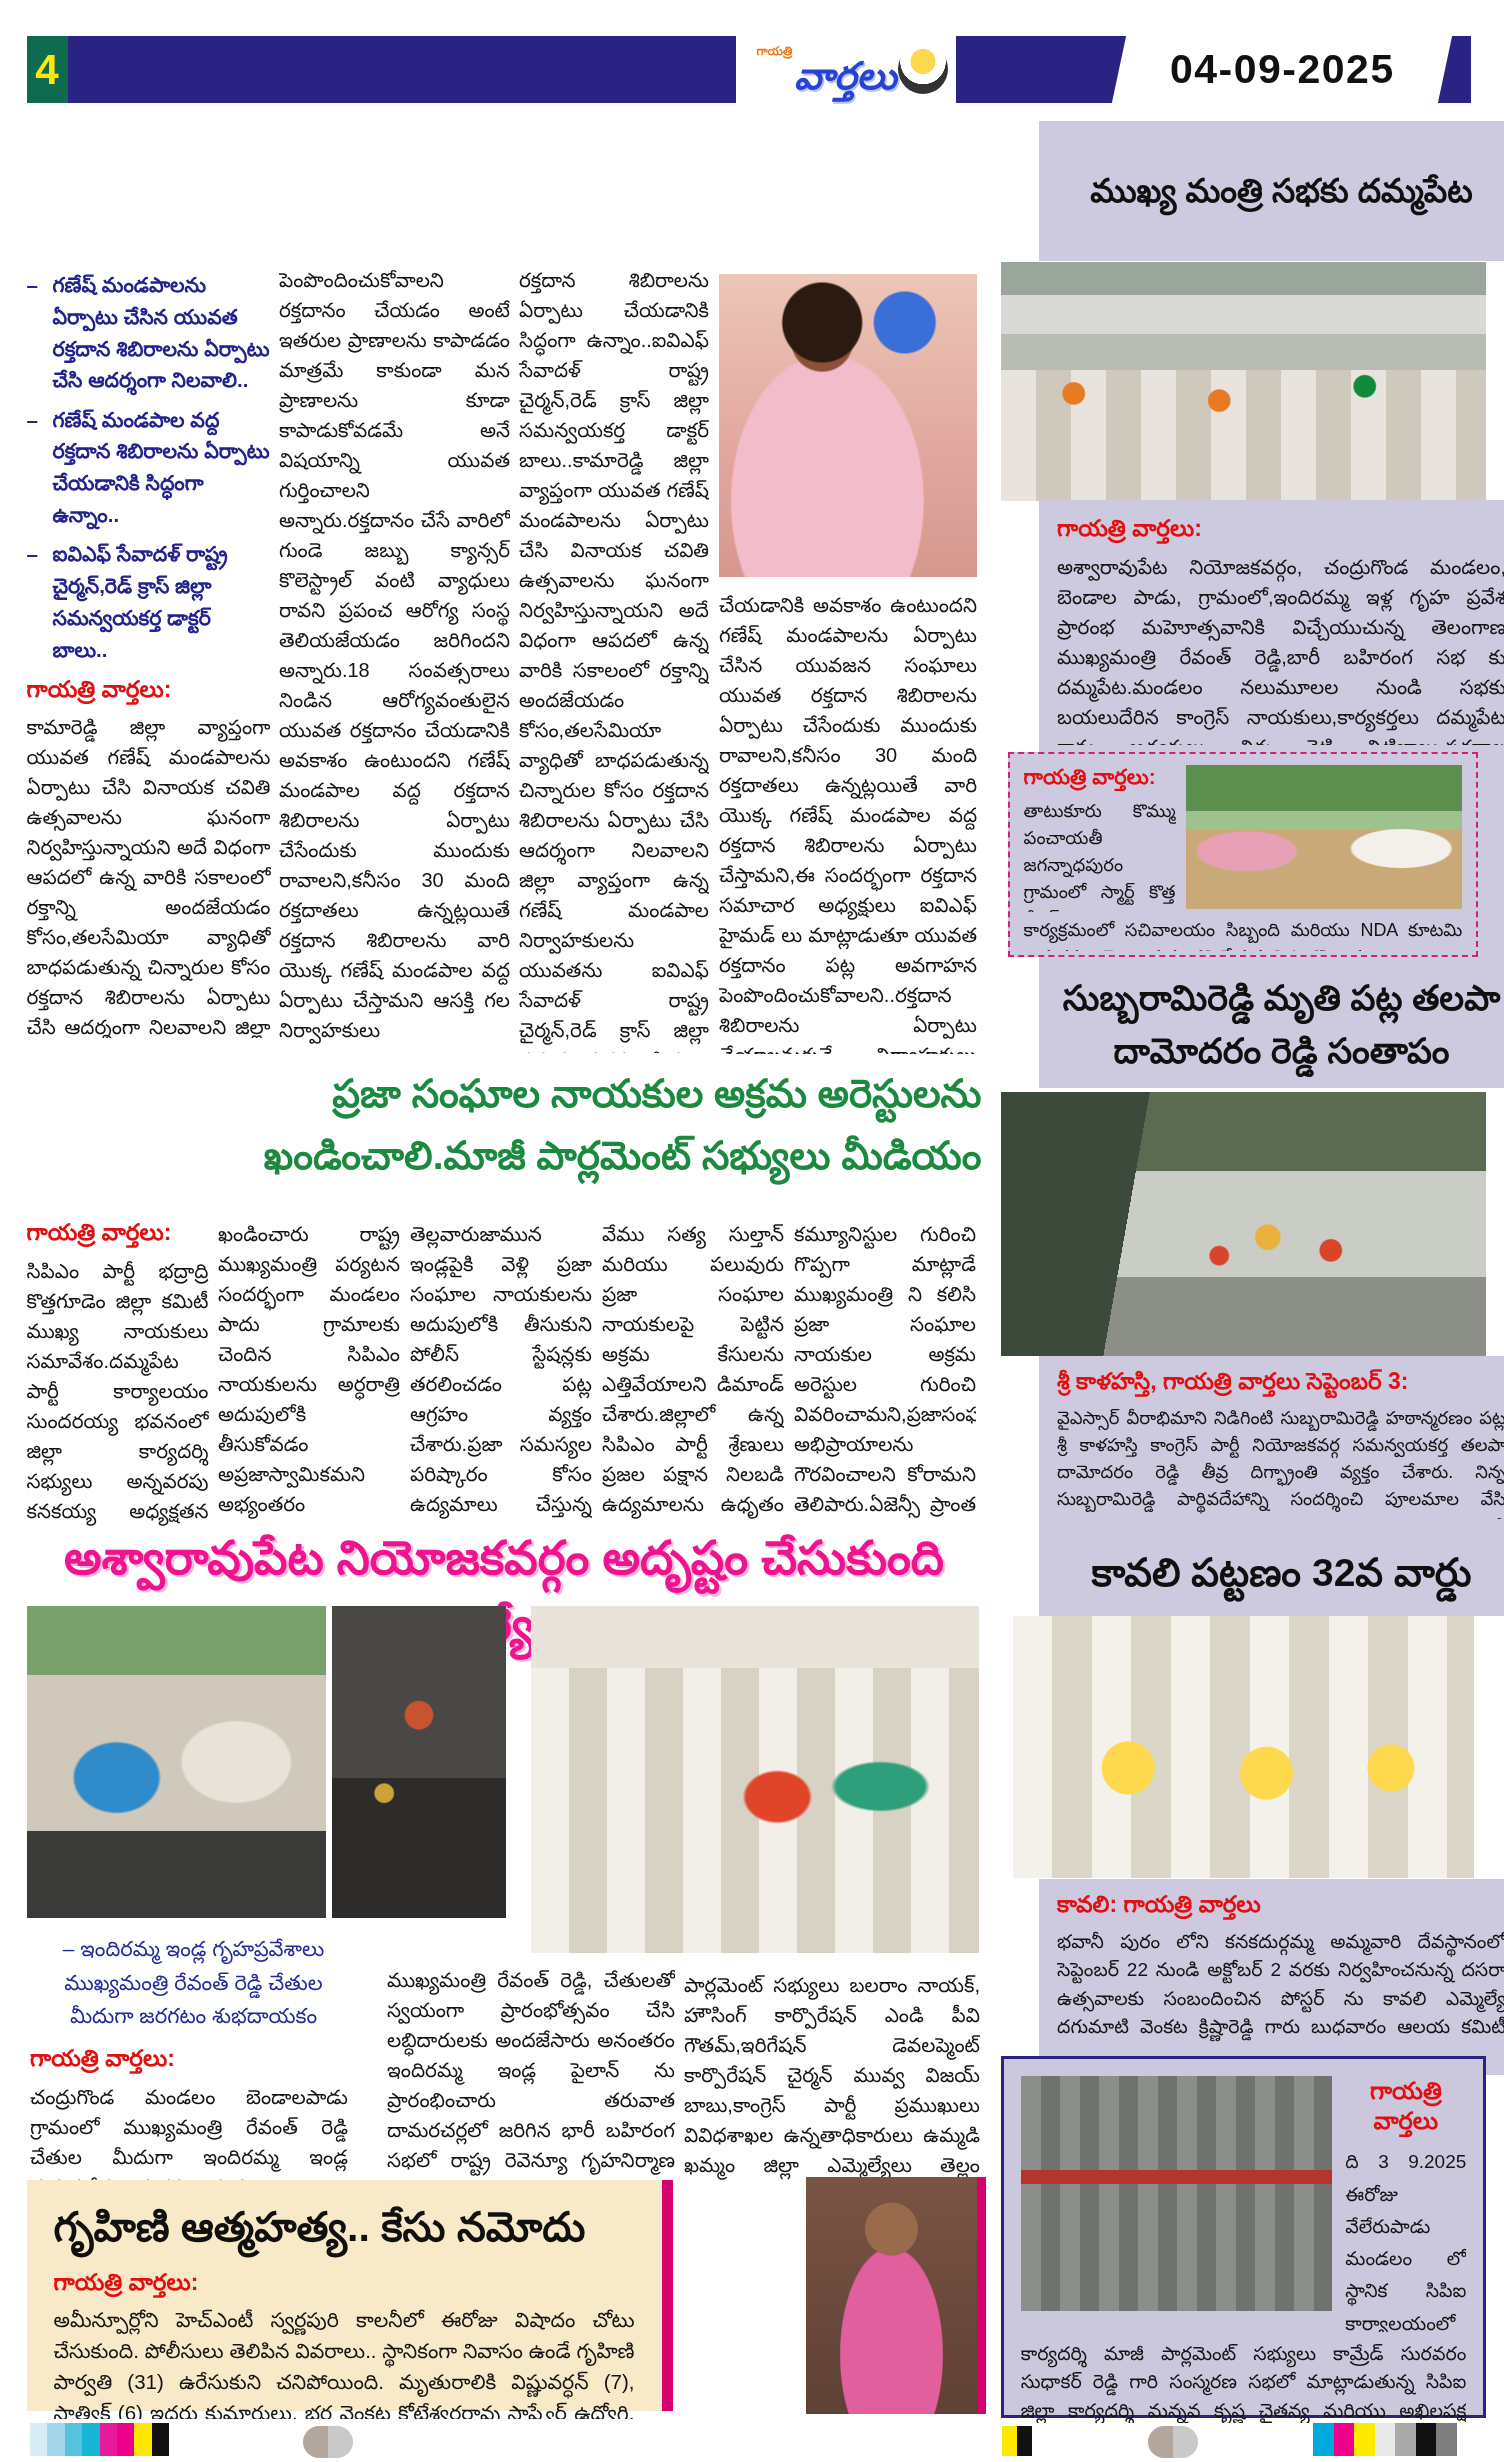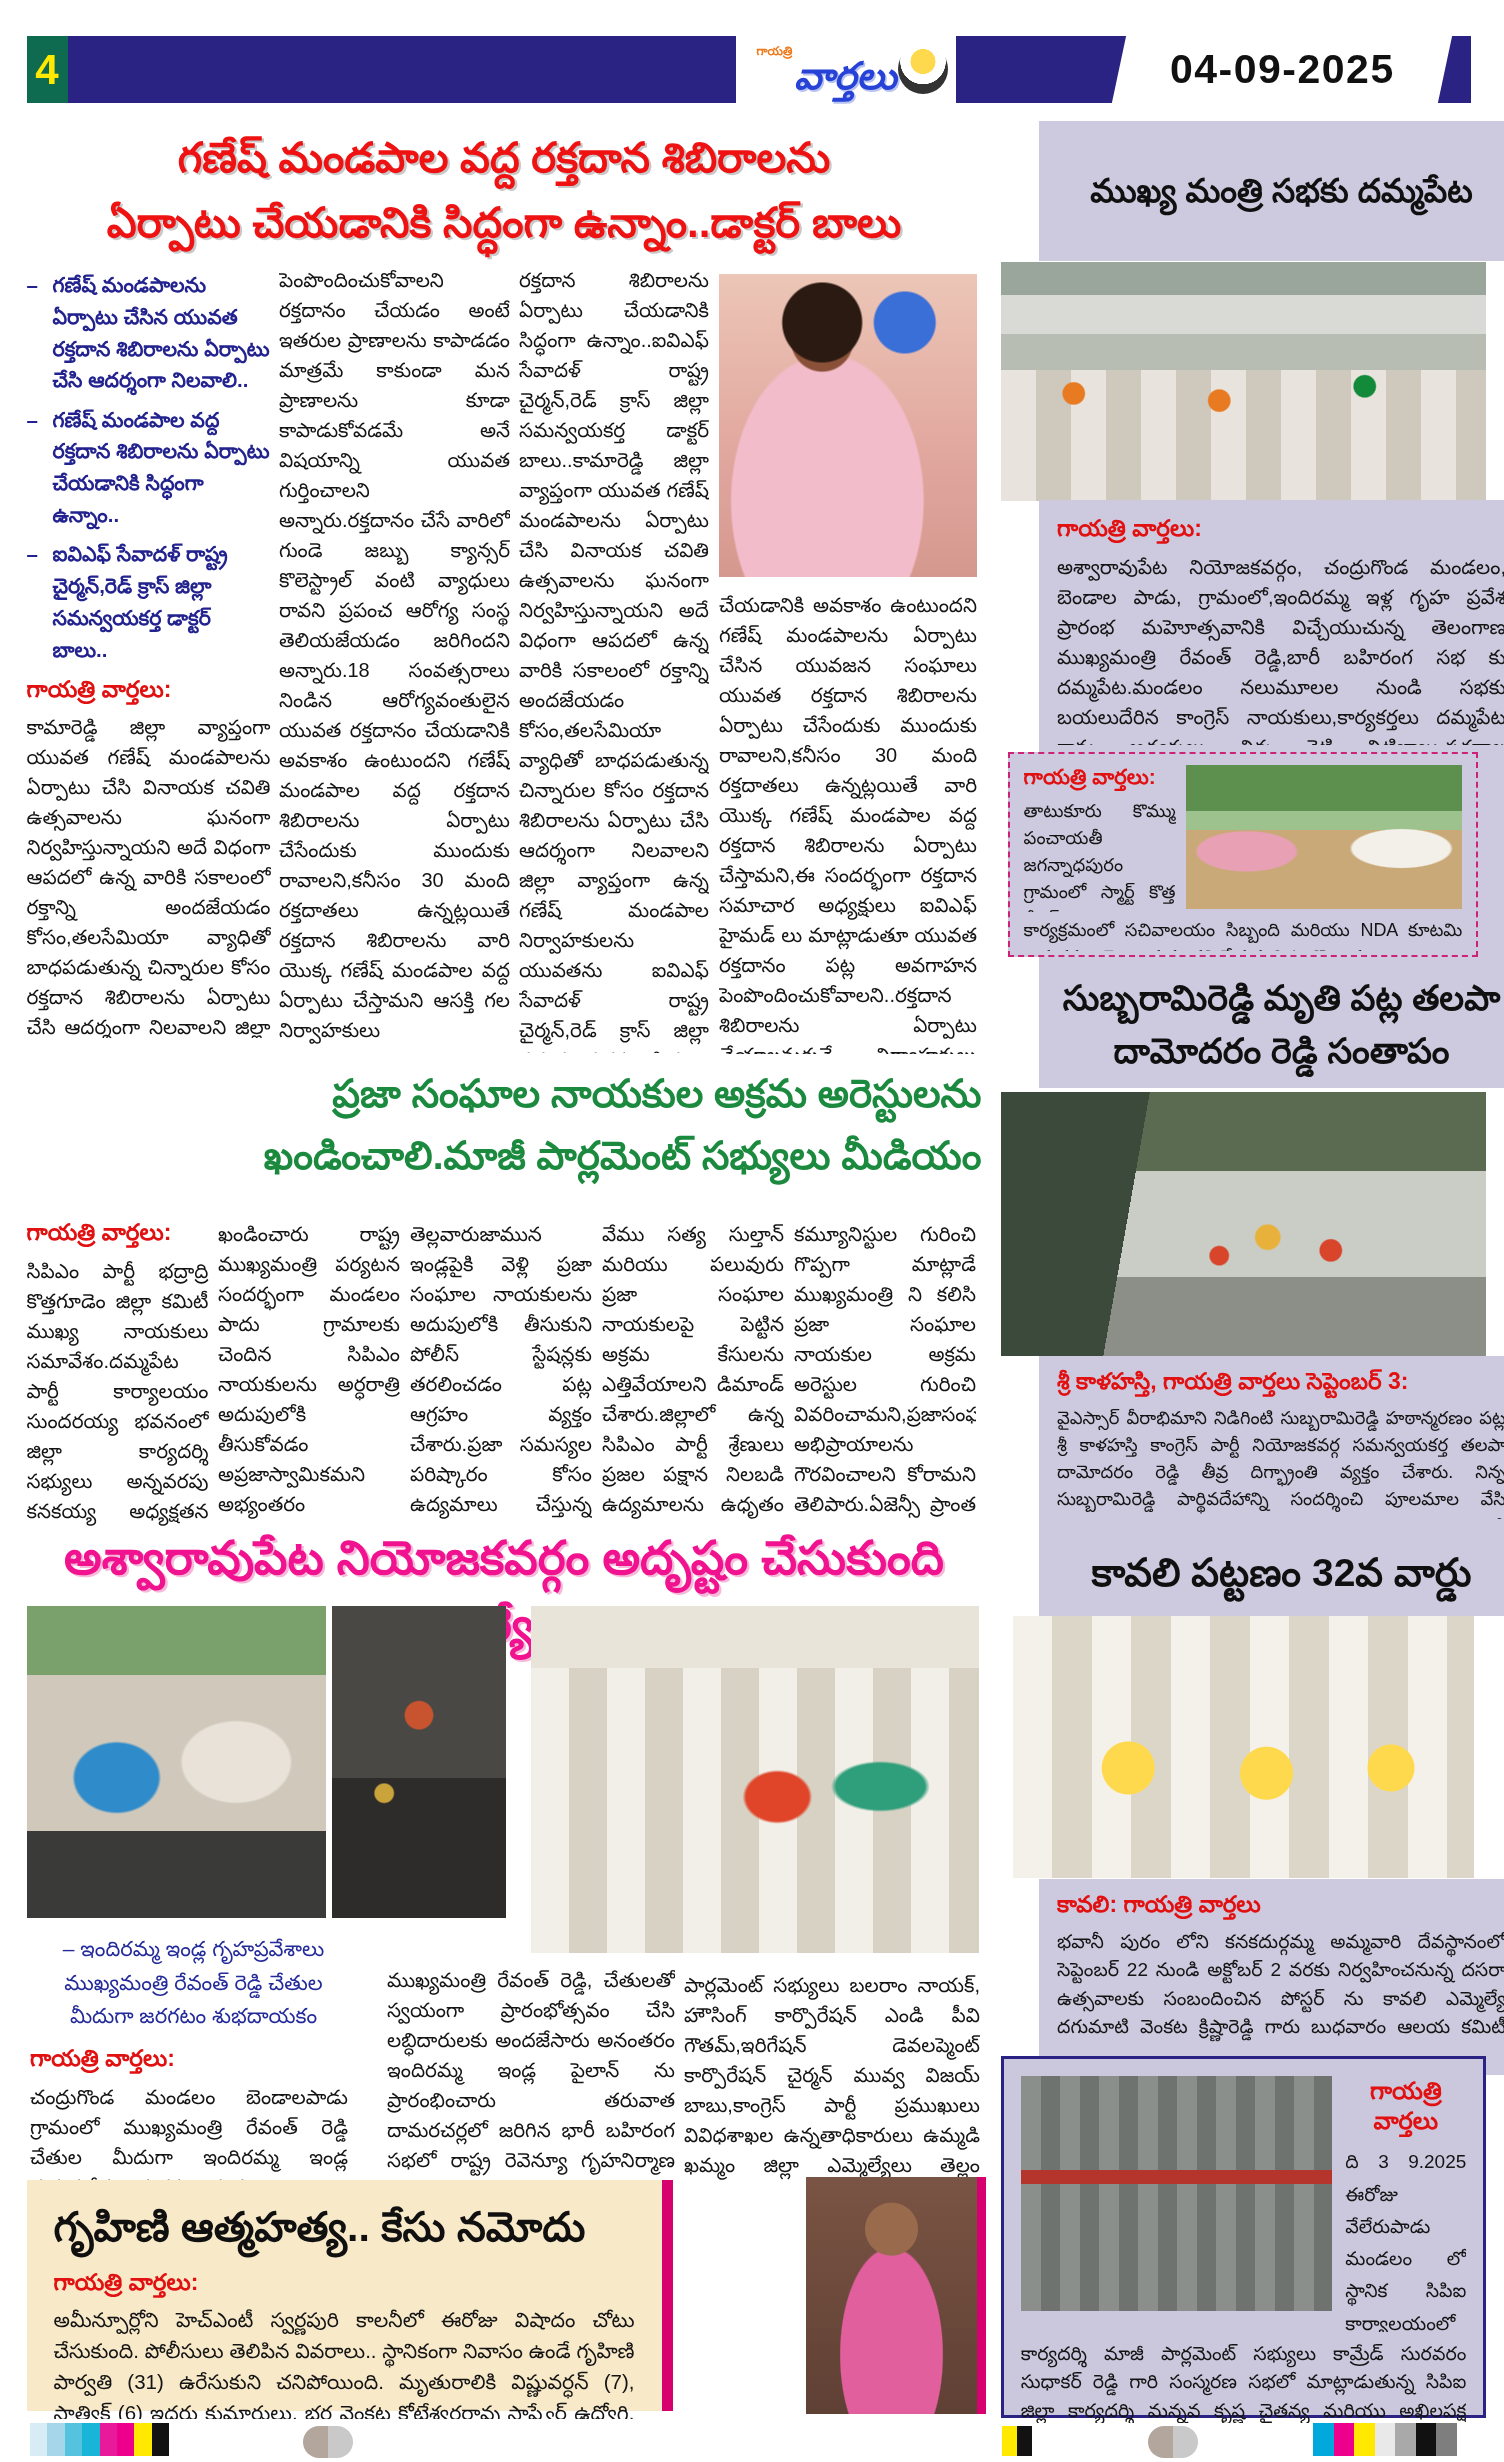--- a/index.html
+++ b/index.html
@@ -114,24 +114,20 @@
     <div class="logo-panel">
       <span class="logo-top">గాయత్రి</span>
       <span class="logo-main">వార్తలు</span>
       <span class="logo-graphic"></span>
     </div>
     <div class="date-panel">
       <span>04-09-2025</span>
     </div>
   </div>
 
-  <div class="abs headline-red" style="left:26.5px;top:125px;width:955px;height:136px;">
-    <div>గణేష్ మండపాల వద్ద రక్తదాన శిబిరాలను</div>
-    <div>ఏర్పాటు చేయడానికి సిద్ధంగా ఉన్నాం..డాక్టర్ బాలు</div>
-  </div>
 
   <div class="abs" style="left:26.5px;top:269px;width:244px;height:785px;">
     <div class="bullets">
       <div class="bullet-row">
           <span class="mk">–</span>
           <span>గణేష్ మండపాలను ఏర్పాటు చేసిన యువత రక్తదాన శిబిరాలను ఏర్పాటు చేసి ఆదర్శంగా నిలవాలి..</span>
         </div>
       <div class="bullet-row">
           <span class="mk">–</span>
           <span>గణేష్ మండపాల వద్ద రక్తదాన శిబిరాలను ఏర్పాటు చేయడానికి సిద్ధంగా ఉన్నాం..</span>

